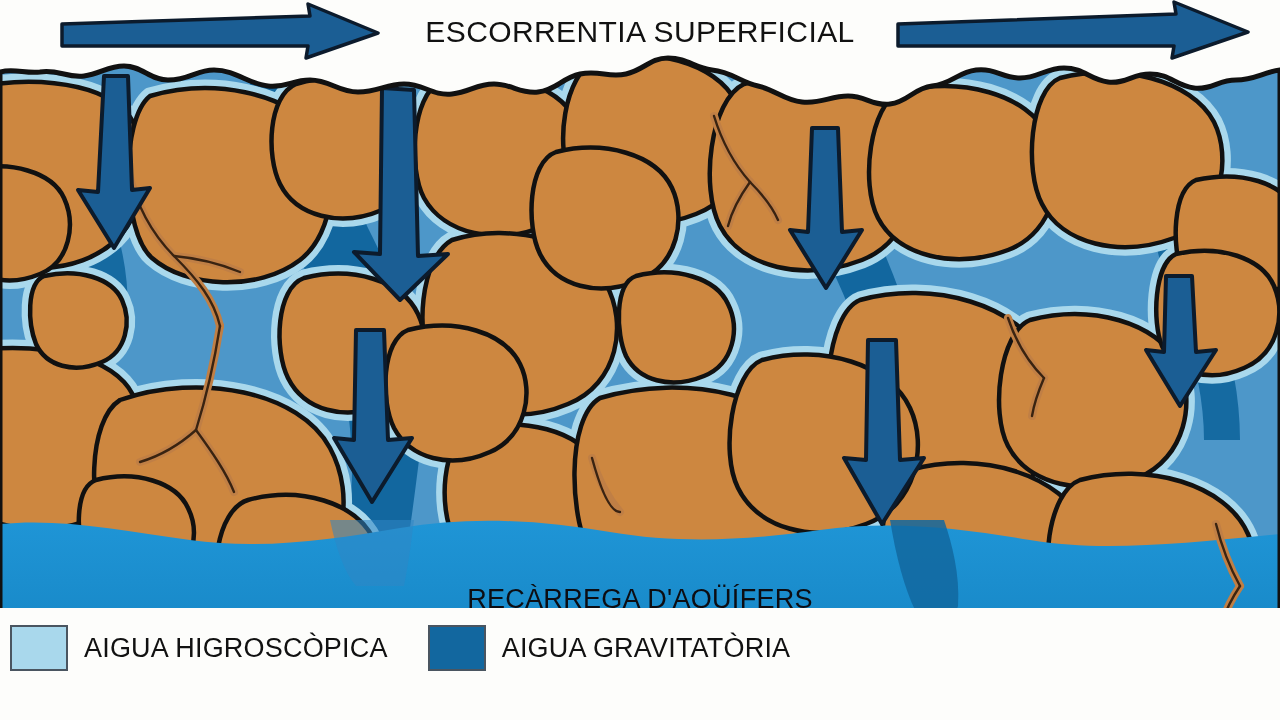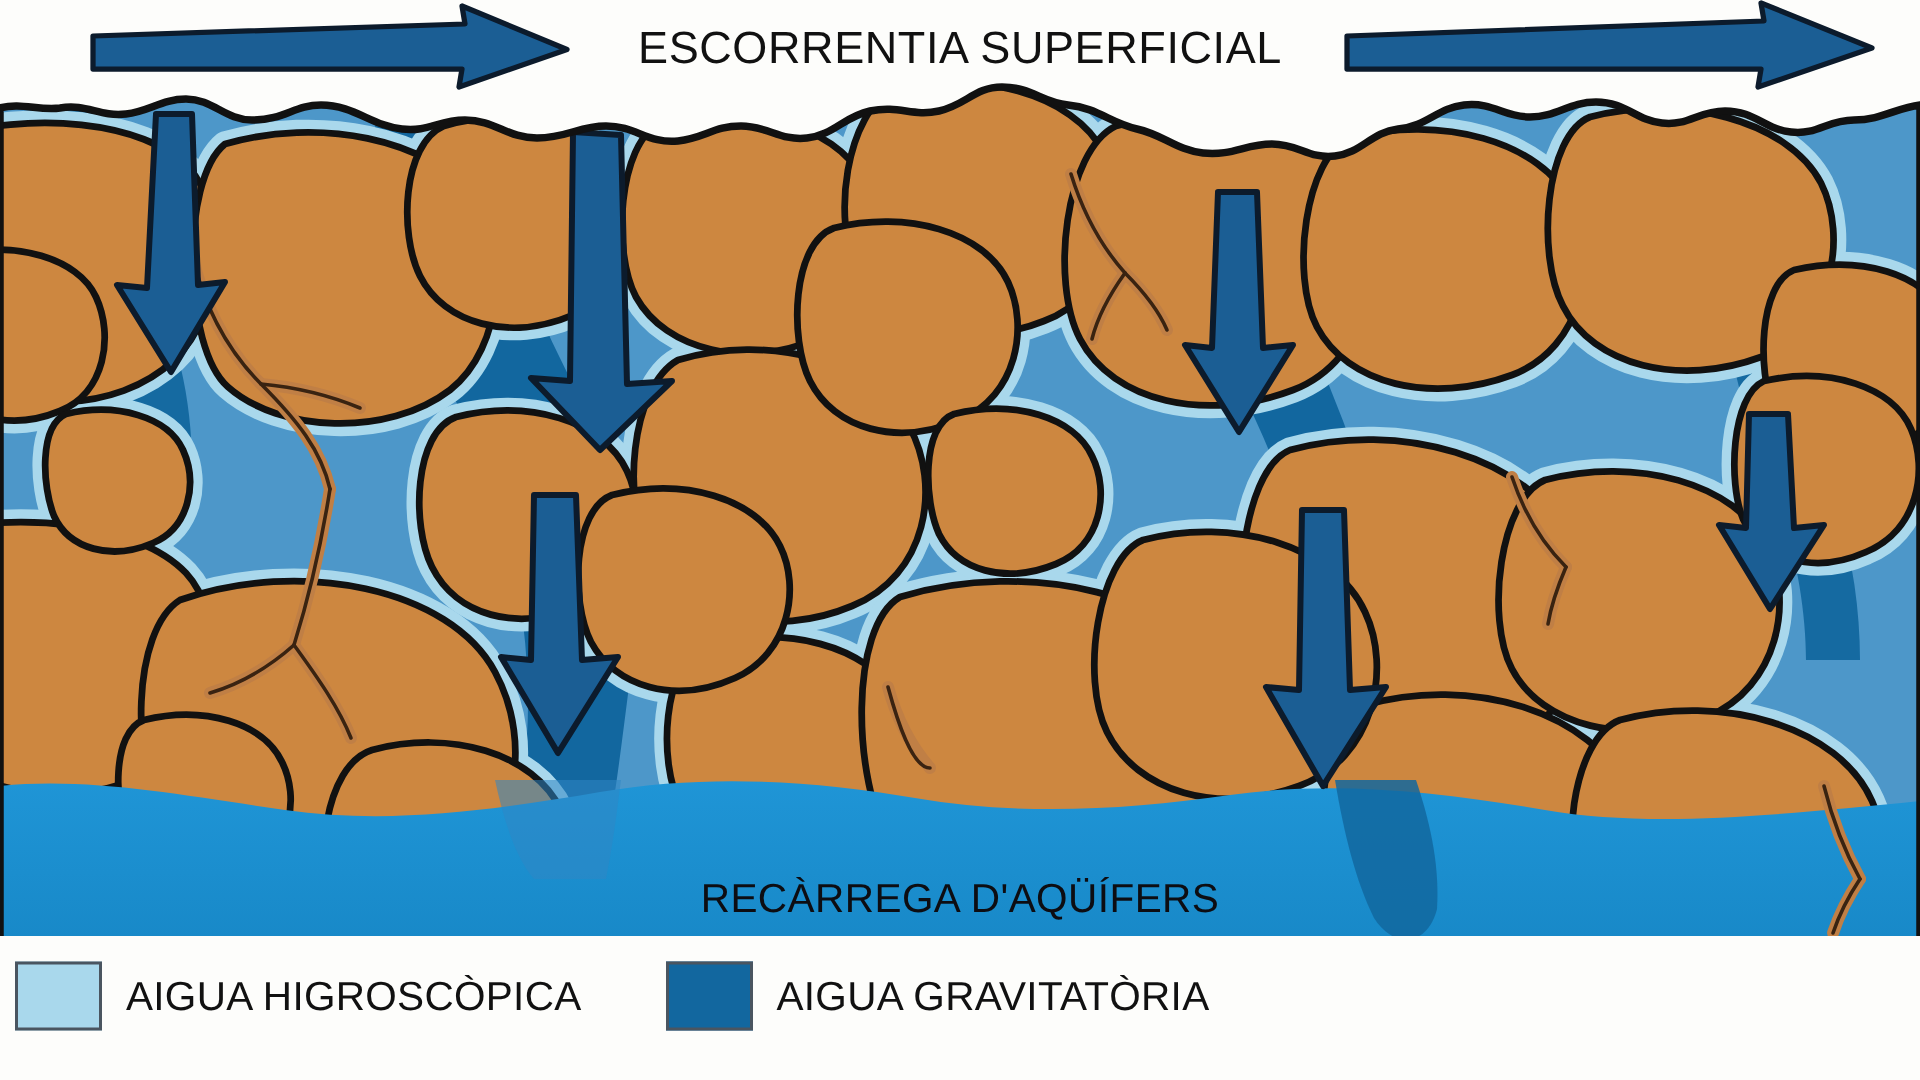--- a/index.html
+++ b/index.html
@@ -7,27 +7,27 @@
        font-family:"Liberation Sans", sans-serif;}
   #stage{position:relative;width:1280px;height:517px;background:#eab308;}
   svg.layer{position:absolute;left:0;top:0;width:1280px;height:720px;}
 
   .ttl{font-family:"Liberation Sans", sans-serif;font-size:30px;
        font-weight:400;fill:#111;letter-spacing:.4px;}
   .aqlbl{font-family:"Liberation Sans", sans-serif;font-size:27px;
          font-weight:400;fill:#0d0d12;letter-spacing:.3px;}
 
   
-  #legend{position:absolute;left:0;top:624px;width:1280px;height:80px;
+  #legend{position:absolute;left:0;top:608px;width:1280px;height:80px;
           display:flex;align-items:center;background:#fdfdfb;}
   .lg{display:flex;align-items:center;}
   .lg .sw{width:58px;height:46px;border:2px solid #4a5560;box-sizing:border-box;}
   .lg .tx{font-size:27px;color:#111;margin-left:16px;white-space:nowrap;
           letter-spacing:.2px;}
-  #lg0{margin-left:10px;} #lg1{margin-left:54px;} #lg2{margin-left:56px;}
+  #lg0{margin-left:10px;} #lg1{margin-left:54px;} #lg2{margin-left:40px;}
 </style>
 </head>
 <body>
 
 <div id="stage">
 
   <svg class="layer" viewBox="0 0 1280 720">
     <defs>
       <clipPath id="soilClip">
 

